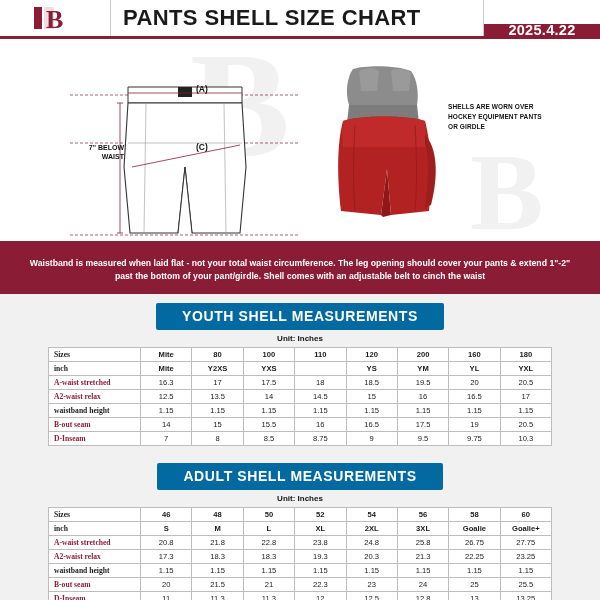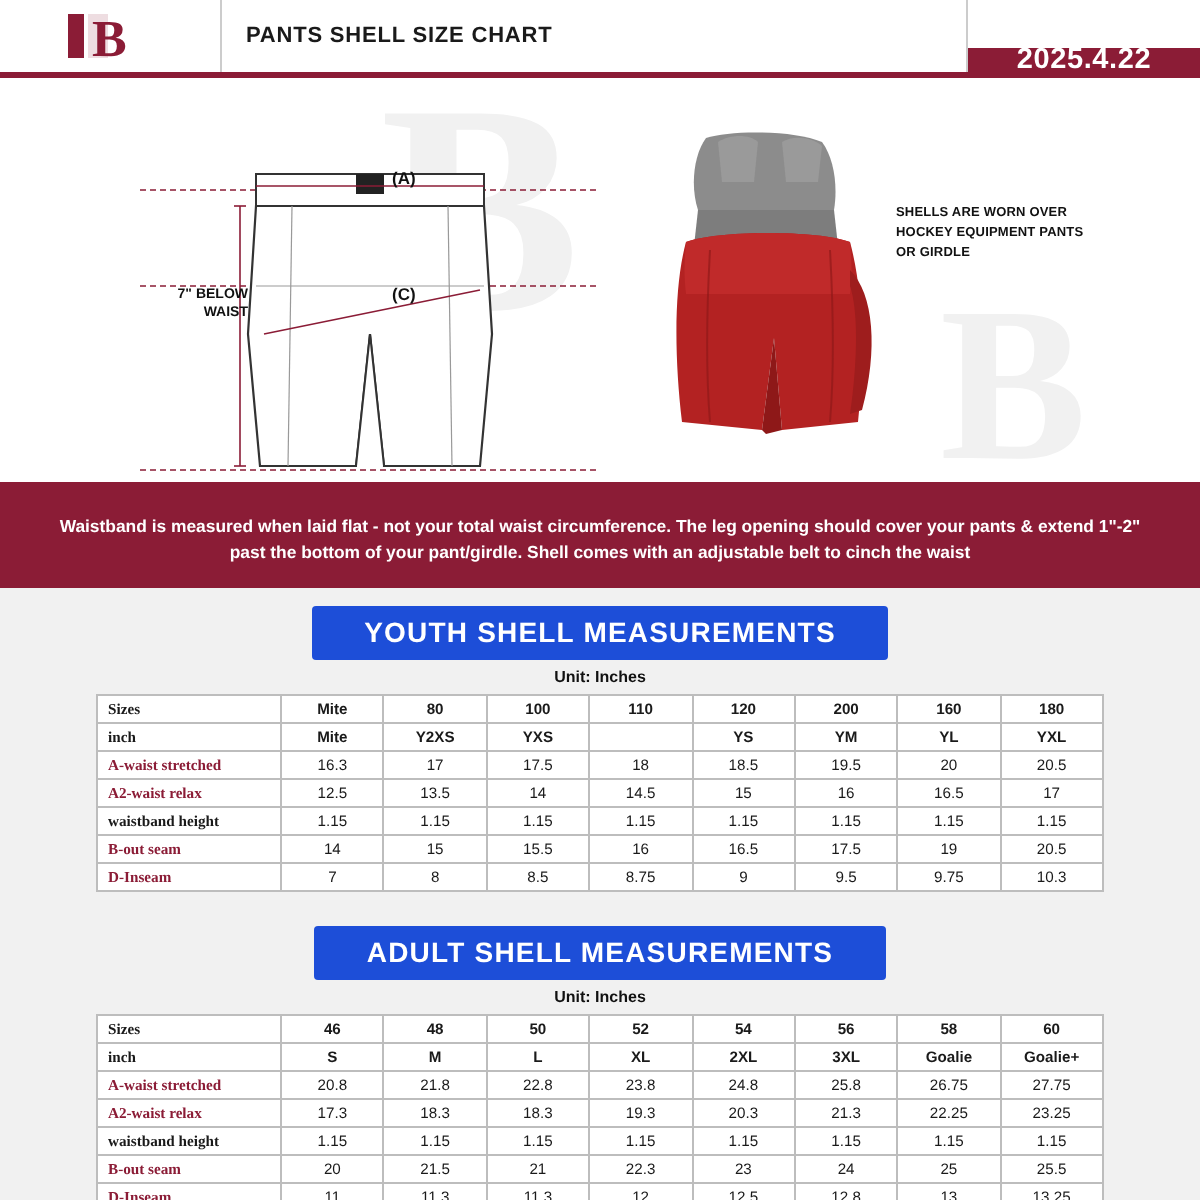--- a/index.html
+++ b/index.html
@@ -30,21 +30,21 @@
     background: #ffffff;
   }
   .header-title-wrap {
     flex: 1;
     display: flex; align-items: center;
     border-left: 1px solid #cccccc;
     border-right: 1px solid #cccccc;
     padding-left: 12px;
   }
   .header-title {
-    font-size: 11px;
+    font-size: 22px;
     font-weight: bold;
     letter-spacing: 0.4px;
     color: #1a1a1a;
   }
   .header-date {
     width: 116px;
     background: #8b1c36;
     color: #fff;
     display: flex; align-items: center; justify-content: center;
     font-size: 14.5px;
@@ -115,21 +115,21 @@
   
   .section {
     background: #f1f1f1;
     position: relative;
   }
   .sec-title-wrap {
     display: flex; justify-content: center;
     padding-top: 9px;
   }
   .sec-title {
-    background: #1d4ed8;
+    background: #0369a1;
     color: #ffffff;
     font-size: 14px;
     font-weight: bold;
     letter-spacing: 0.6px;
     padding: 5px 26px 6px;
     border-radius: 2px;
   }
   .unit {
     text-align: center;
     font-size: 8px;

